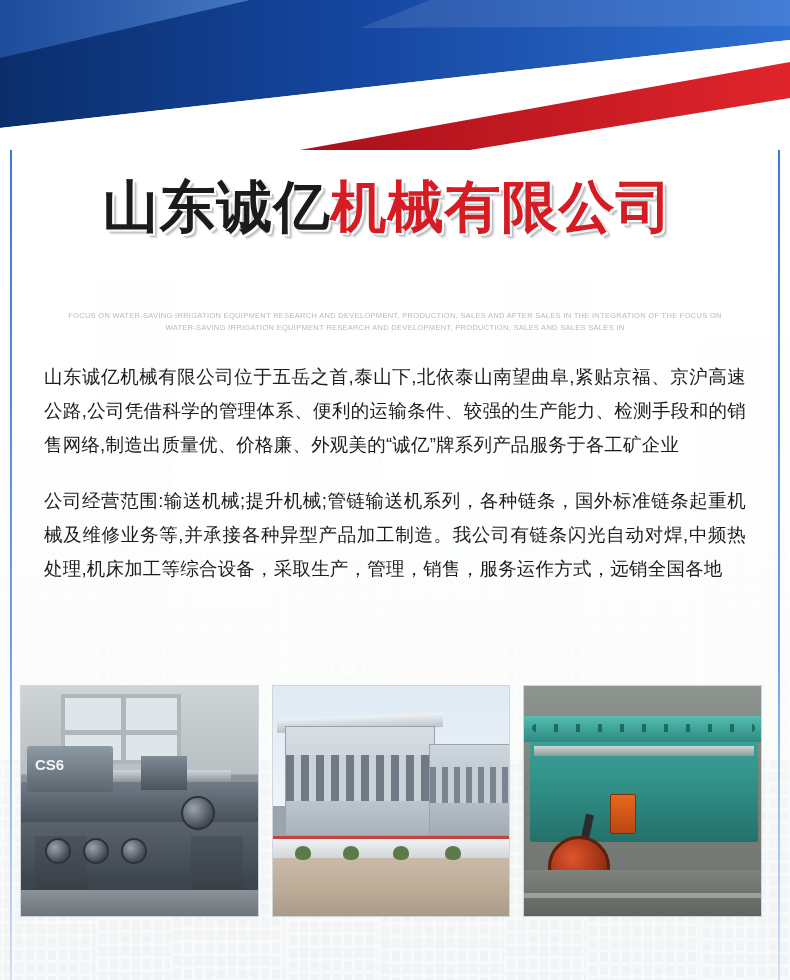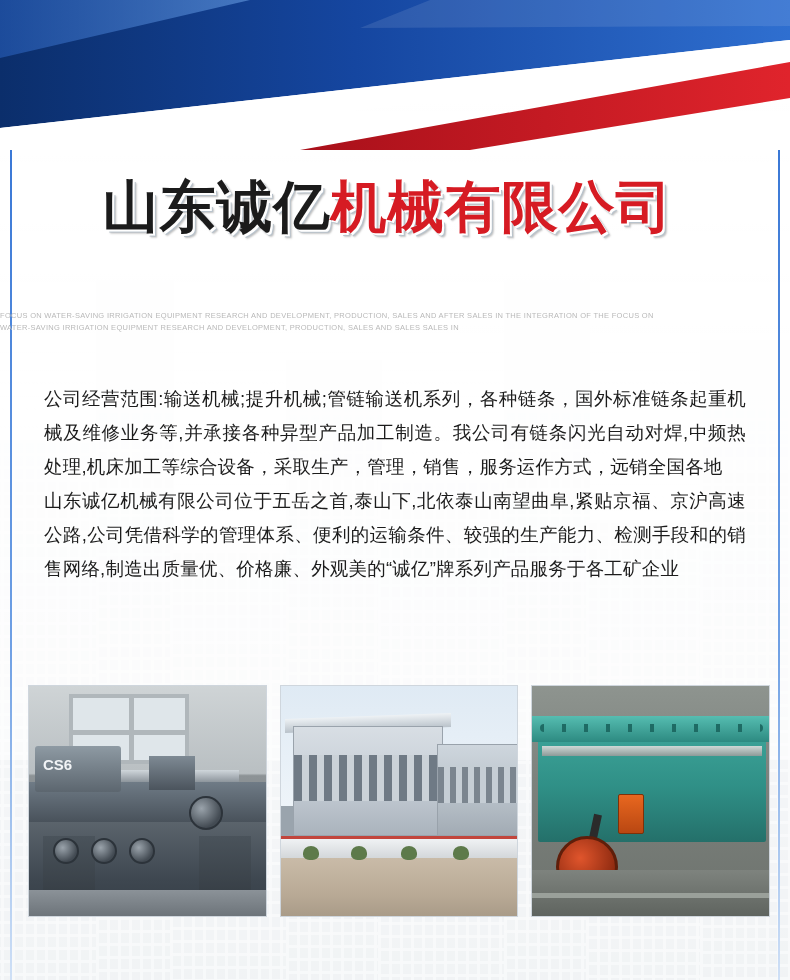--- a/index.html
+++ b/index.html
@@ -92,20 +92,21 @@
     text-align: center;
     font-size: 21px;
     line-height: 30px;
     color: #1d1d1d;
     letter-spacing: 1px;
   }
 
   .enline {
     position: absolute;
     left: 0; right: 0;
+    text-align: center;
     font-size: 7.5px;
     line-height: 12px;
     color: #b9b9b9;
     letter-spacing: 0.3px;
     transform: scaleY(0.95);
   }
   .enline-1 { top: 310px; }
   .enline-2 { top: 322px; }
 
   
@@ -120,21 +121,21 @@
     color: #1c1c1c;
     text-align: justify;
     letter-spacing: 0.2px;
   }
   .para-1 { top: 0; }
   .para-2 { margin-top: 22px; }
 
   
   .photos {
     position: absolute;
-    left: 28px;
+    left: 20px;
     top: 685px;
     width: 742px;
     display: flex;
     gap: 13px;
   }
   .photo {
     width: 239px;
     height: 232px;
     border: 1px solid #cfd6dd;
     overflow: hidden;
@@ -334,22 +335,22 @@
 
   <div class="headline">
     <span>山东诚亿</span><span class="hl-accent">机械有限公司</span>
   </div>
 
 
   <div class="enline enline-1">FOCUS ON WATER-SAVING IRRIGATION EQUIPMENT RESEARCH AND DEVELOPMENT, PRODUCTION, SALES AND AFTER SALES IN THE INTEGRATION OF THE FOCUS ON</div>
   <div class="enline enline-2">WATER-SAVING IRRIGATION EQUIPMENT RESEARCH AND DEVELOPMENT, PRODUCTION, SALES AND SALES SALES IN</div>
 
   <div class="body-copy" style="top:360px;">
+    <p class="para para-1">山东诚亿机械有限公司位于五岳之首,泰山下,北依泰山南望曲阜,紧贴京福、京沪高速公路,公司凭借科学的管理体系、便利的运输条件、较强的生产能力、检测手段和的销售网络,制造出质量优、价格廉、外观美的“诚亿”牌系列产品服务于各工矿企业</p>
     <p class="para para-2">公司经营范围:输送机械;提升机械;管链输送机系列，各种链条，国外标准链条起重机械及维修业务等,并承接各种异型产品加工制造。我公司有链条闪光自动对焊,中频热处理,机床加工等综合设备，采取生产，管理，销售，服务运作方式，远销全国各地</p>
-    <p class="para para-1">山东诚亿机械有限公司位于五岳之首,泰山下,北依泰山南望曲阜,紧贴京福、京沪高速公路,公司凭借科学的管理体系、便利的运输条件、较强的生产能力、检测手段和的销售网络,制造出质量优、价格廉、外观美的“诚亿”牌系列产品服务于各工矿企业</p>
   </div>
 
   <div class="photos">
 
     <div class="photo ph1">
       <div class="win"></div>
       <div class="bed"></div>
       <div class="body1"></div>
       <div class="lbl">CS6</div>
       <div class="spindle"></div>

